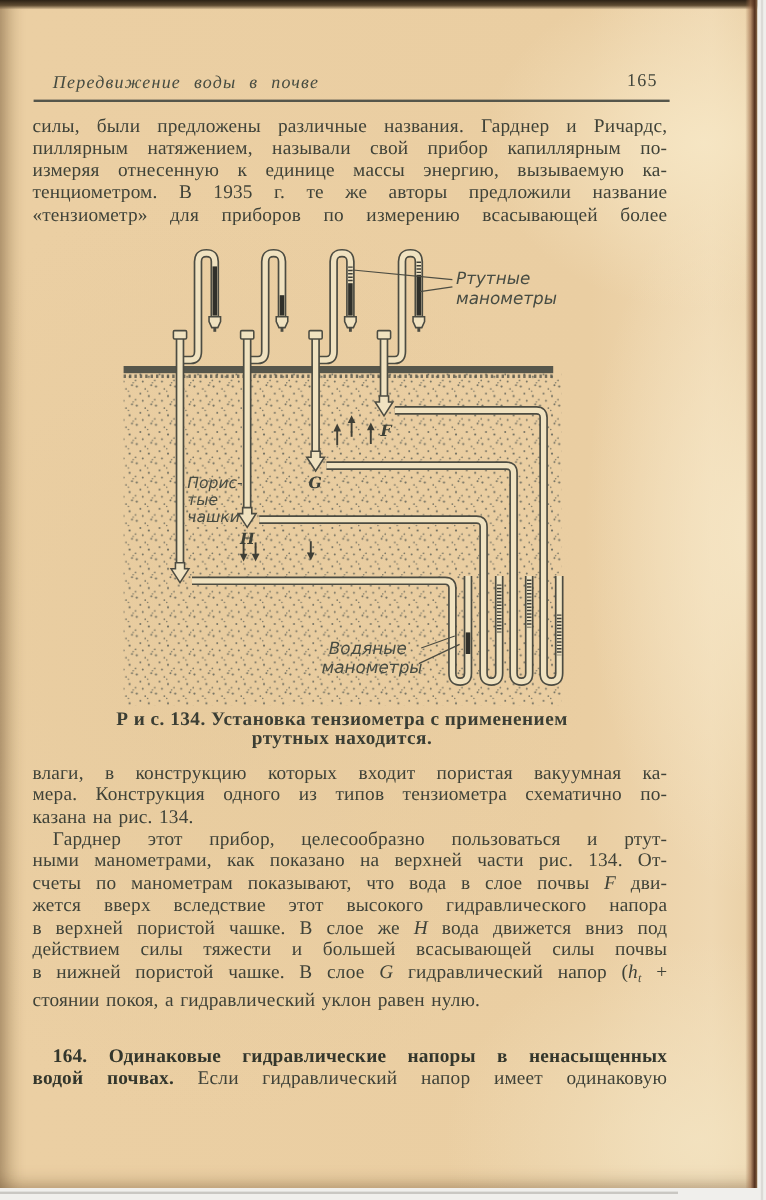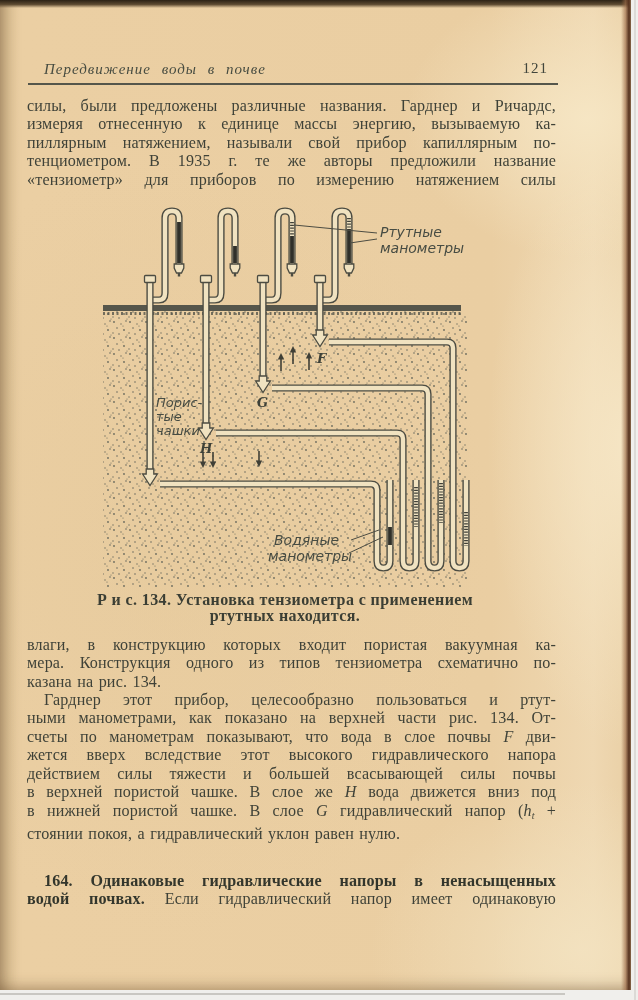--- a/index.html
+++ b/index.html
@@ -73,29 +73,29 @@
 </style>
 </head>
 <body>
 
 <div class="page">
   <div class="edge-top"></div>
 
   <div class="running-head">
     <span>Передвижение воды в почве</span>
   </div>
-  <div class="page-number">121</div>
+  <div class="page-number">165</div>
   <div class="head-rule"></div>
 
   <div class="para p1">
       <div class="tline">силы, были предложены различные названия. Гарднер и Ричардс,</div>
+      <div class="tline">пиллярным натяжением, называли свой прибор капиллярным по-</div>
       <div class="tline">измеряя отнесенную к единице массы энергию, вызываемую ка-</div>
-      <div class="tline">пиллярным натяжением, называли свой прибор капиллярным по-</div>
       <div class="tline">тенциометром. В 1935 г. те же авторы предложили название</div>
-      <div class="tline">«тензиометр» для приборов по измерению натяжением силы</div>
+      <div class="tline">«тензиометр» для приборов по измерению всасывающей более</div>
     </div>
 
   <svg class="fig-svg" width="638" height="1000" viewBox="0 0 638 1000">
     <defs>
       <pattern id="soildots" width="16" height="16" patternUnits="userSpaceOnUse">
         <circle cx="2" cy="2" r=".9" fill="#6b6b5e"></circle>
         <circle cx="9" cy="4" r=".7" fill="#6b6b5e"></circle>
         <circle cx="14" cy="1" r=".8" fill="#6b6b5e"></circle>
         <circle cx="5" cy="8" r=".8" fill="#6b6b5e"></circle>
         <circle cx="12" cy="10" r=".9" fill="#6b6b5e"></circle>
@@ -240,22 +240,22 @@
   <div class="para p2">
       <div class="tline">влаги, в конструкцию которых входит пористая вакуумная ка-</div>
       <div class="tline">мера. Конструкция одного из типов тензиометра схематично по-</div>
       <div class="tline noj">казана на рис. 134.</div>
     </div>
   <div class="para p3">
       <div class="tline ind">Гарднер этот прибор, целесообразно пользоваться и ртут-</div>
       <div class="tline">ными манометрами, как показано на верхней части рис. 134. От-</div>
       <div class="tline">счеты по манометрам показывают, что вода в слое почвы <i>F</i> дви-</div>
       <div class="tline">жется вверх вследствие этот высокого гидравлического напора</div>
+      <div class="tline">в верхней пористой чашке. В слое же <i>H</i> вода движется вниз под</div>
       <div class="tline">действием силы тяжести и большей всасывающей силы почвы</div>
-      <div class="tline">в верхней пористой чашке. В слое же <i>H</i> вода движется вниз под</div>
       <div class="tline">в нижней пористой чашке. В слое <i>G</i> гидравлический напор (<i>h<sub>t</sub></i> +</div>
       <div class="tline noj">стоянии покоя, а гидравлический уклон равен нулю.</div>
     </div>
   <div class="para p4">
       <div class="tline ind"><b>164. Одинаковые гидравлические напоры в ненасыщенных</b></div>
       <div class="tline"><b>водой почвах.</b> Если гидравлический напор имеет одинаковую</div>
     </div>
 
   <div class="edge-right"></div>
 </div>

